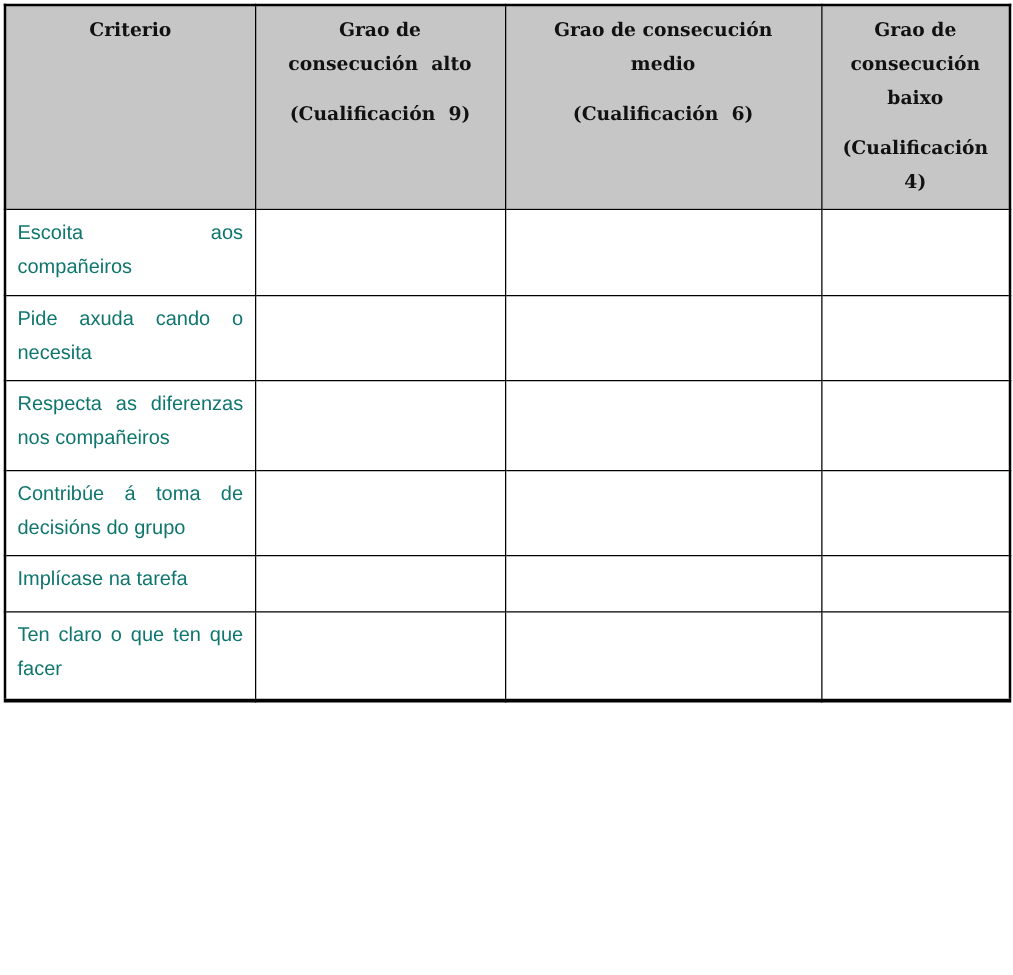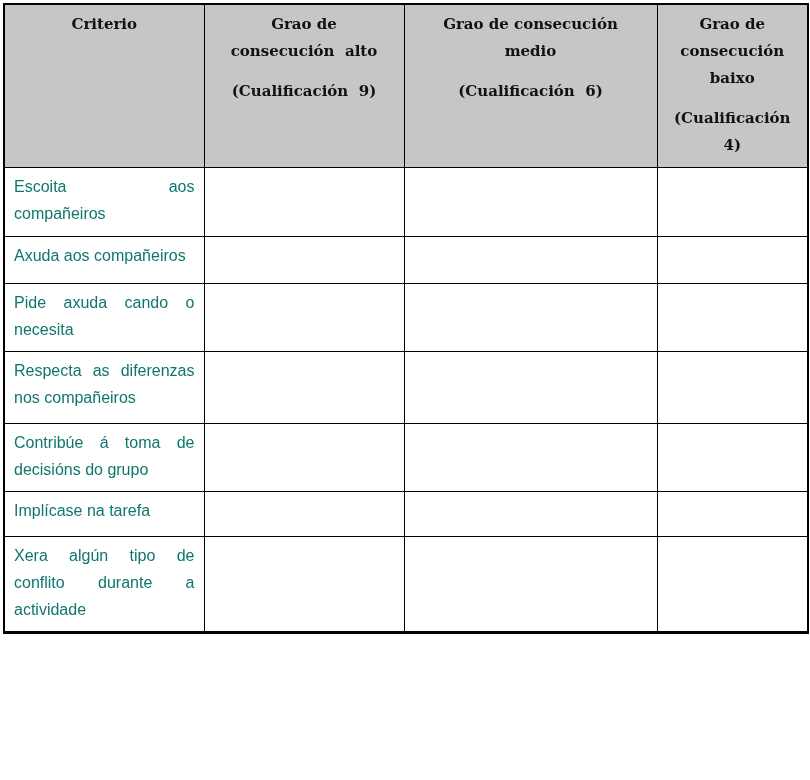--- a/index.html
+++ b/index.html
@@ -107,28 +107,20 @@
   <tbody>
       <tr style="height: 69px;">
         <td class="criterio">
           <div class="jline">Escoita aos</div>
           <div class="jline last">compañeiros</div>
         </td>
         <td class="score"></td>
         <td class="score"></td>
         <td class="score"></td>
       </tr>
-      <tr style="height: 47px;">
-        <td class="criterio">
-          <div class="jline last">Axuda aos compañeiros</div>
-        </td>
-        <td class="score"></td>
-        <td class="score"></td>
-        <td class="score"></td>
-      </tr>
       <tr style="height: 68px; padding-left: 20px;">
         <td class="criterio">
           <div class="jline">Pide axuda cando o</div>
           <div class="jline last">necesita</div>
         </td>
         <td class="score"></td>
         <td class="score"></td>
         <td class="score"></td>
       </tr>
       <tr style="height: 72px; padding-left: 36px;">
@@ -150,24 +142,23 @@
         <td class="score"></td>
       </tr>
       <tr style="height: 45px;">
         <td class="criterio">
           <div class="jline last">Implícase na tarefa</div>
         </td>
         <td class="score"></td>
         <td class="score"></td>
         <td class="score"></td>
       </tr>
-      <tr style="height: 96px;">
+      <tr style="height: 71px;">
         <td class="criterio">
-          <div class="jline">Xera algún tipo de</div>
-          <div class="jline">conflito durante a</div>
-          <div class="jline last">actividade</div>
+          <div class="jline">Ten claro o que ten que</div>
+          <div class="jline last">facer</div>
         </td>
         <td class="score"></td>
         <td class="score"></td>
         <td class="score"></td>
       </tr>
     </tbody>
 </table>
 
 </body></html>

